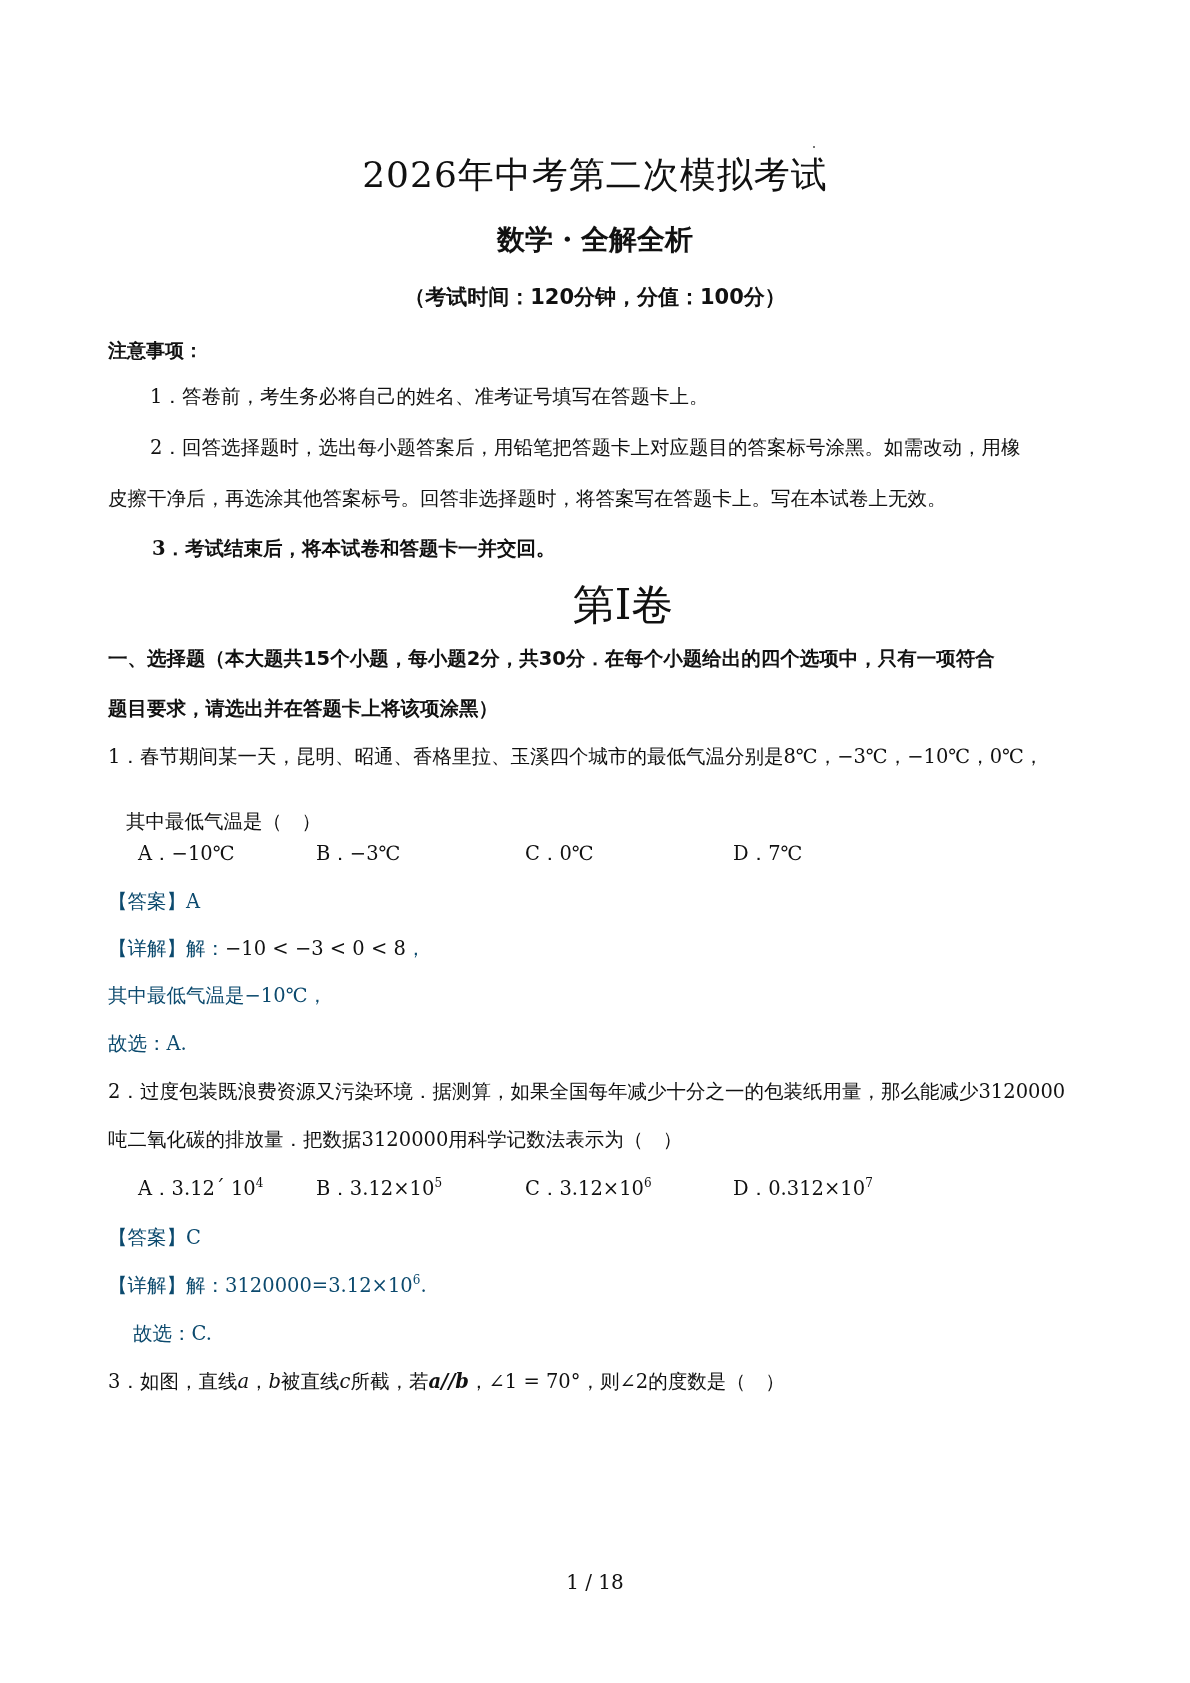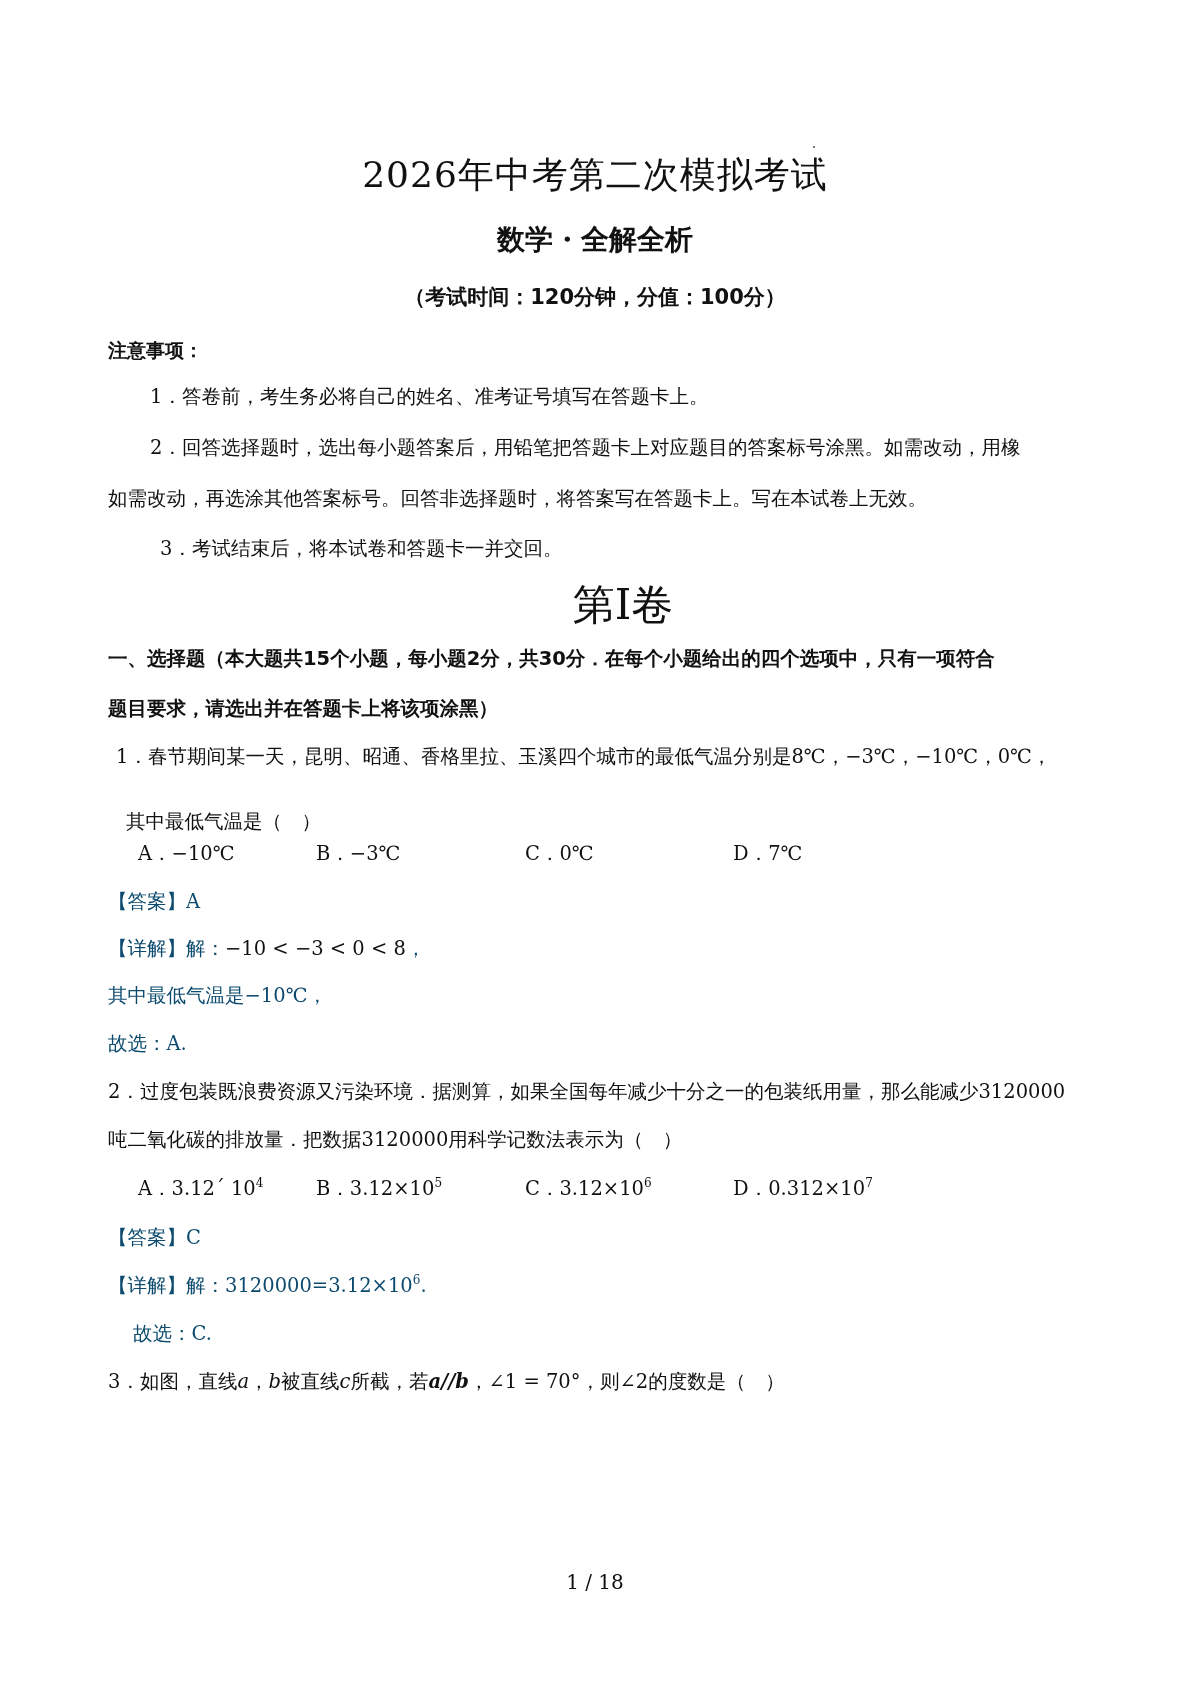--- a/index.html
+++ b/index.html
@@ -61,30 +61,30 @@
 
   <div class="abs corner-dot"></div>
 
   <div class="abs title">2026年中考第二次模拟考试</div>
   <div class="abs subtitle">数学・全解全析</div>
   <div class="abs exam-info">（考试时间：120分钟，分值：100分）</div>
 
   <div class="abs notes-title">注意事项：</div>
   <div class="abs line" style="left:150px; top:383px;">1．答卷前，考生务必将自己的姓名、准考证号填写在答题卡上。</div>
   <div class="abs line" style="left:150px; top:434px;">2．回答选择题时，选出每小题答案后，用铅笔把答题卡上对应题目的答案标号涂黑。如需改动，用橡</div>
-  <div class="abs line" style="left:108px; top:485px;">如需改动，再选涂其他答案标号。回答非选择题时，将答案写在答题卡上。写在本试卷上无效。</div>
-  <div class="abs line" style="left:160px; top:535px;">3．考试结束后，将本试卷和答题卡一并交回。</div>
+  <div class="abs line" style="left:108px; top:485px;">皮擦干净后，再选涂其他答案标号。回答非选择题时，将答案写在答题卡上。写在本试卷上无效。</div>
+  <div class="abs line" style="left:152px; top:535px;font-weight:bold;">3．考试结束后，将本试卷和答题卡一并交回。</div>
 
   <div class="abs volume">第Ⅰ卷</div>
 
 
   <div class="abs section" style="left:108px; top:645px;">一、选择题（本大题共15个小题，每小题2分，共30分．在每个小题给出的四个选项中，只有一项符合</div>
   <div class="abs section" style="left:108px; top:695px;">题目要求，请选出并在答题卡上将该项涂黑）</div>
 
-  <div class="abs line" style="left:108px; top:743px;margin-left:8px;">1．春节期间某一天，昆明、昭通、香格里拉、玉溪四个城市的最低气温分别是8℃，−3℃，−10℃，0℃，</div>
+  <div class="abs line" style="left:108px; top:743px;">1．春节期间某一天，昆明、昭通、香格里拉、玉溪四个城市的最低气温分别是8℃，−3℃，−10℃，0℃，</div>
   <div class="abs line" style="left:126px; top:792px;margin-top:16px;">其中最低气温是（　）</div>
   <div class="abs opt" style="left:138px; top:840px;">A．−10℃</div>
   <div class="abs opt" style="left:316px; top:840px;">B．−3℃</div>
   <div class="abs opt" style="left:525px; top:840px;">C．0℃</div>
   <div class="abs opt" style="left:733px; top:840px;">D．7℃</div>
 
   <div class="abs line red" style="left:108px; top:888px;">
     <span>【答案】</span><span>A</span>
   </div>
   <div class="abs line" style="left:108px; top:935px;">

